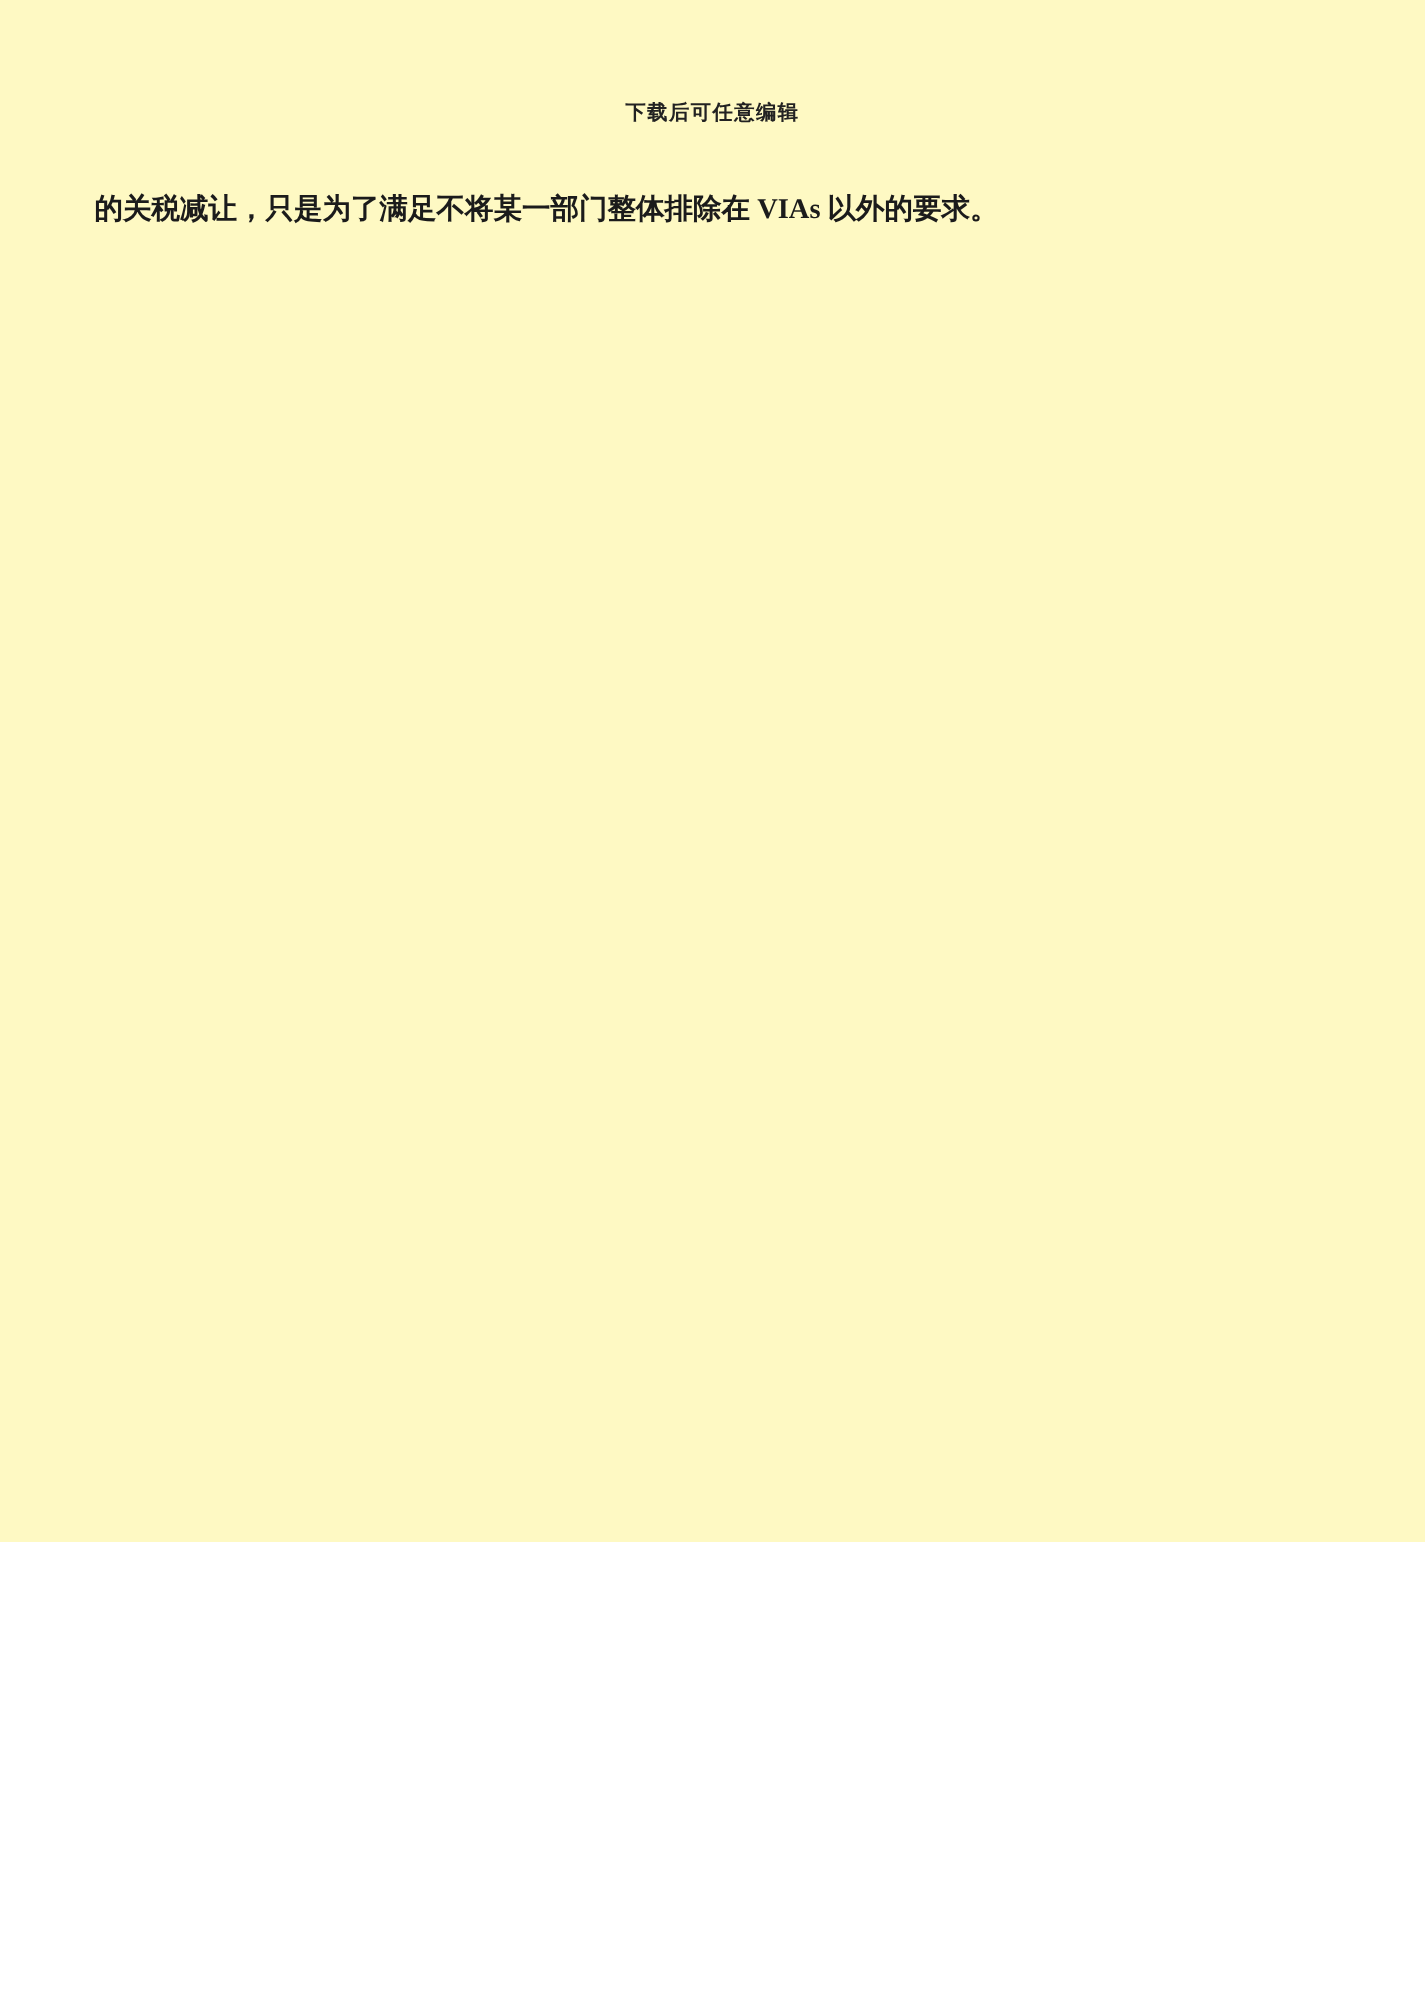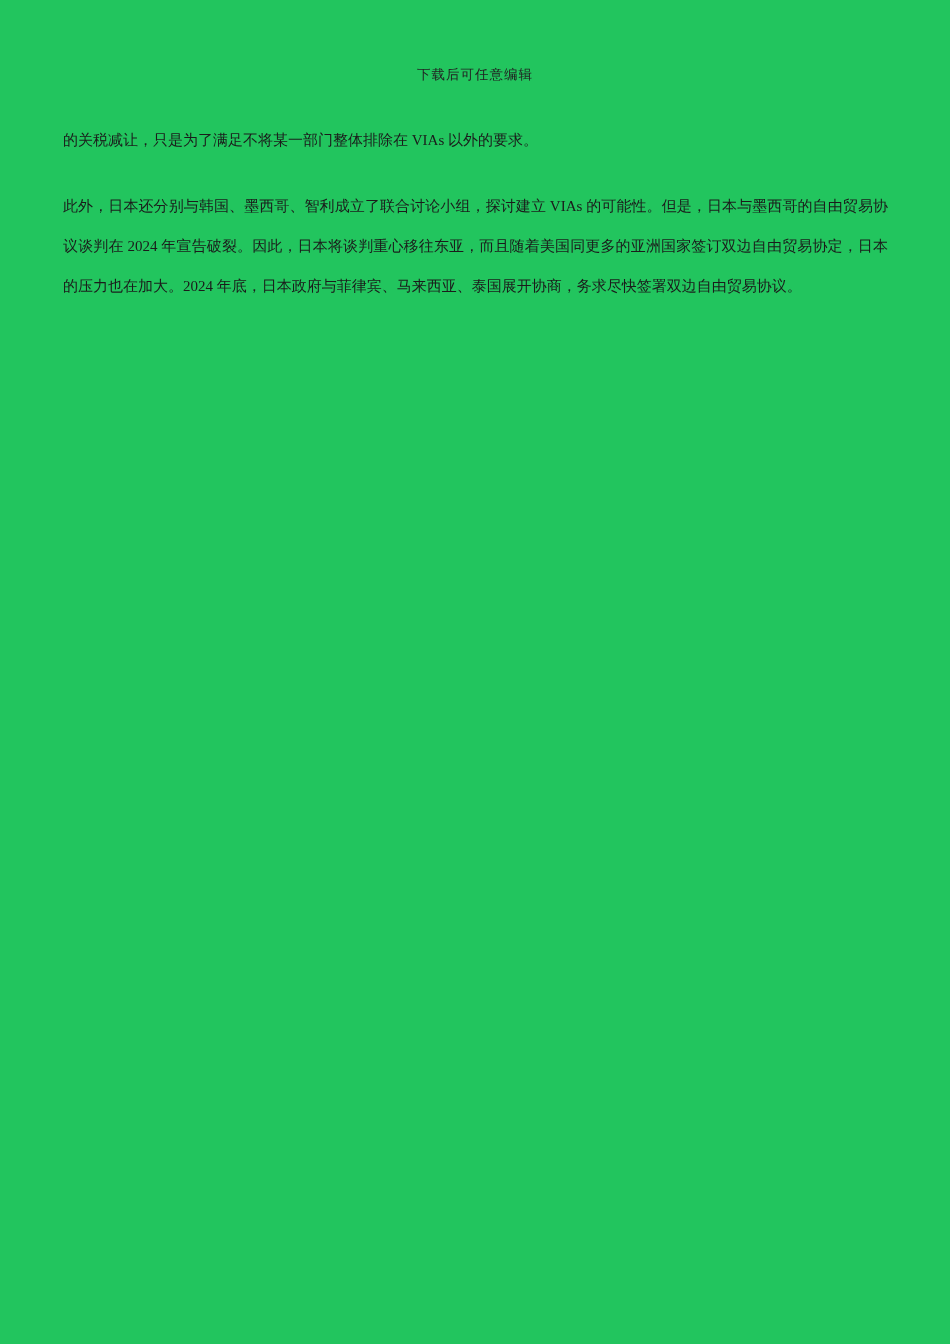--- a/index.html
+++ b/index.html
@@ -11,54 +11,54 @@
 
   body {
     height: 1344px;
     font-family: "Liberation Serif", "DejaVu Serif", serif;
     color: #1b1b1b;
     overflow: hidden;
   }
 
   .page {
     width: 950px;
-    height: 1344px;
-    background: #22c55e;
+    height: 1028px;
+    background: #fef9c3;
     position: relative;
+    font-weight: bold;
   }
 
   .page-header {
     padding-top: 66px;
     text-align: center;
     font-size: 13.5px;
     line-height: 18px;
     color: #222222;
     letter-spacing: 1px;
   }
 
   .content {
     margin: 36px 62px 0 63px;
-    font-size: 15px;
+    font-size: 19px;
     line-height: 40px;
     text-align: justify;
     text-justify: inter-ideograph;
     color: #1b1b1b;
   }
 
   .content p {
     margin: 0 0 26px 0;
   }
 </style>
 </head>
 <body>
 
 <div class="page">
 
   <div class="page-header">下载后可任意编辑</div>
 
   <div class="content">
     <p>的关税减让，只是为了满足不将某一部门整体排除在 VIAs 以外的要求。</p>
 
-    <p>此外，日本还分别与韩国、墨西哥、智利成立了联合讨论小组，探讨建立 VIAs 的可能性。但是，日本与墨西哥的自由贸易协议谈判在 2024 年宣告破裂。因此，日本将谈判重心移往东亚，而且随着美国同更多的亚洲国家签订双边自由贸易协定，日本的压力也在加大。2024 年底，日本政府与菲律宾、马来西亚、泰国展开协商，务求尽快签署双边自由贸易协议。</p>
 
   </div>
 
 </div>
 
 </body></html>

